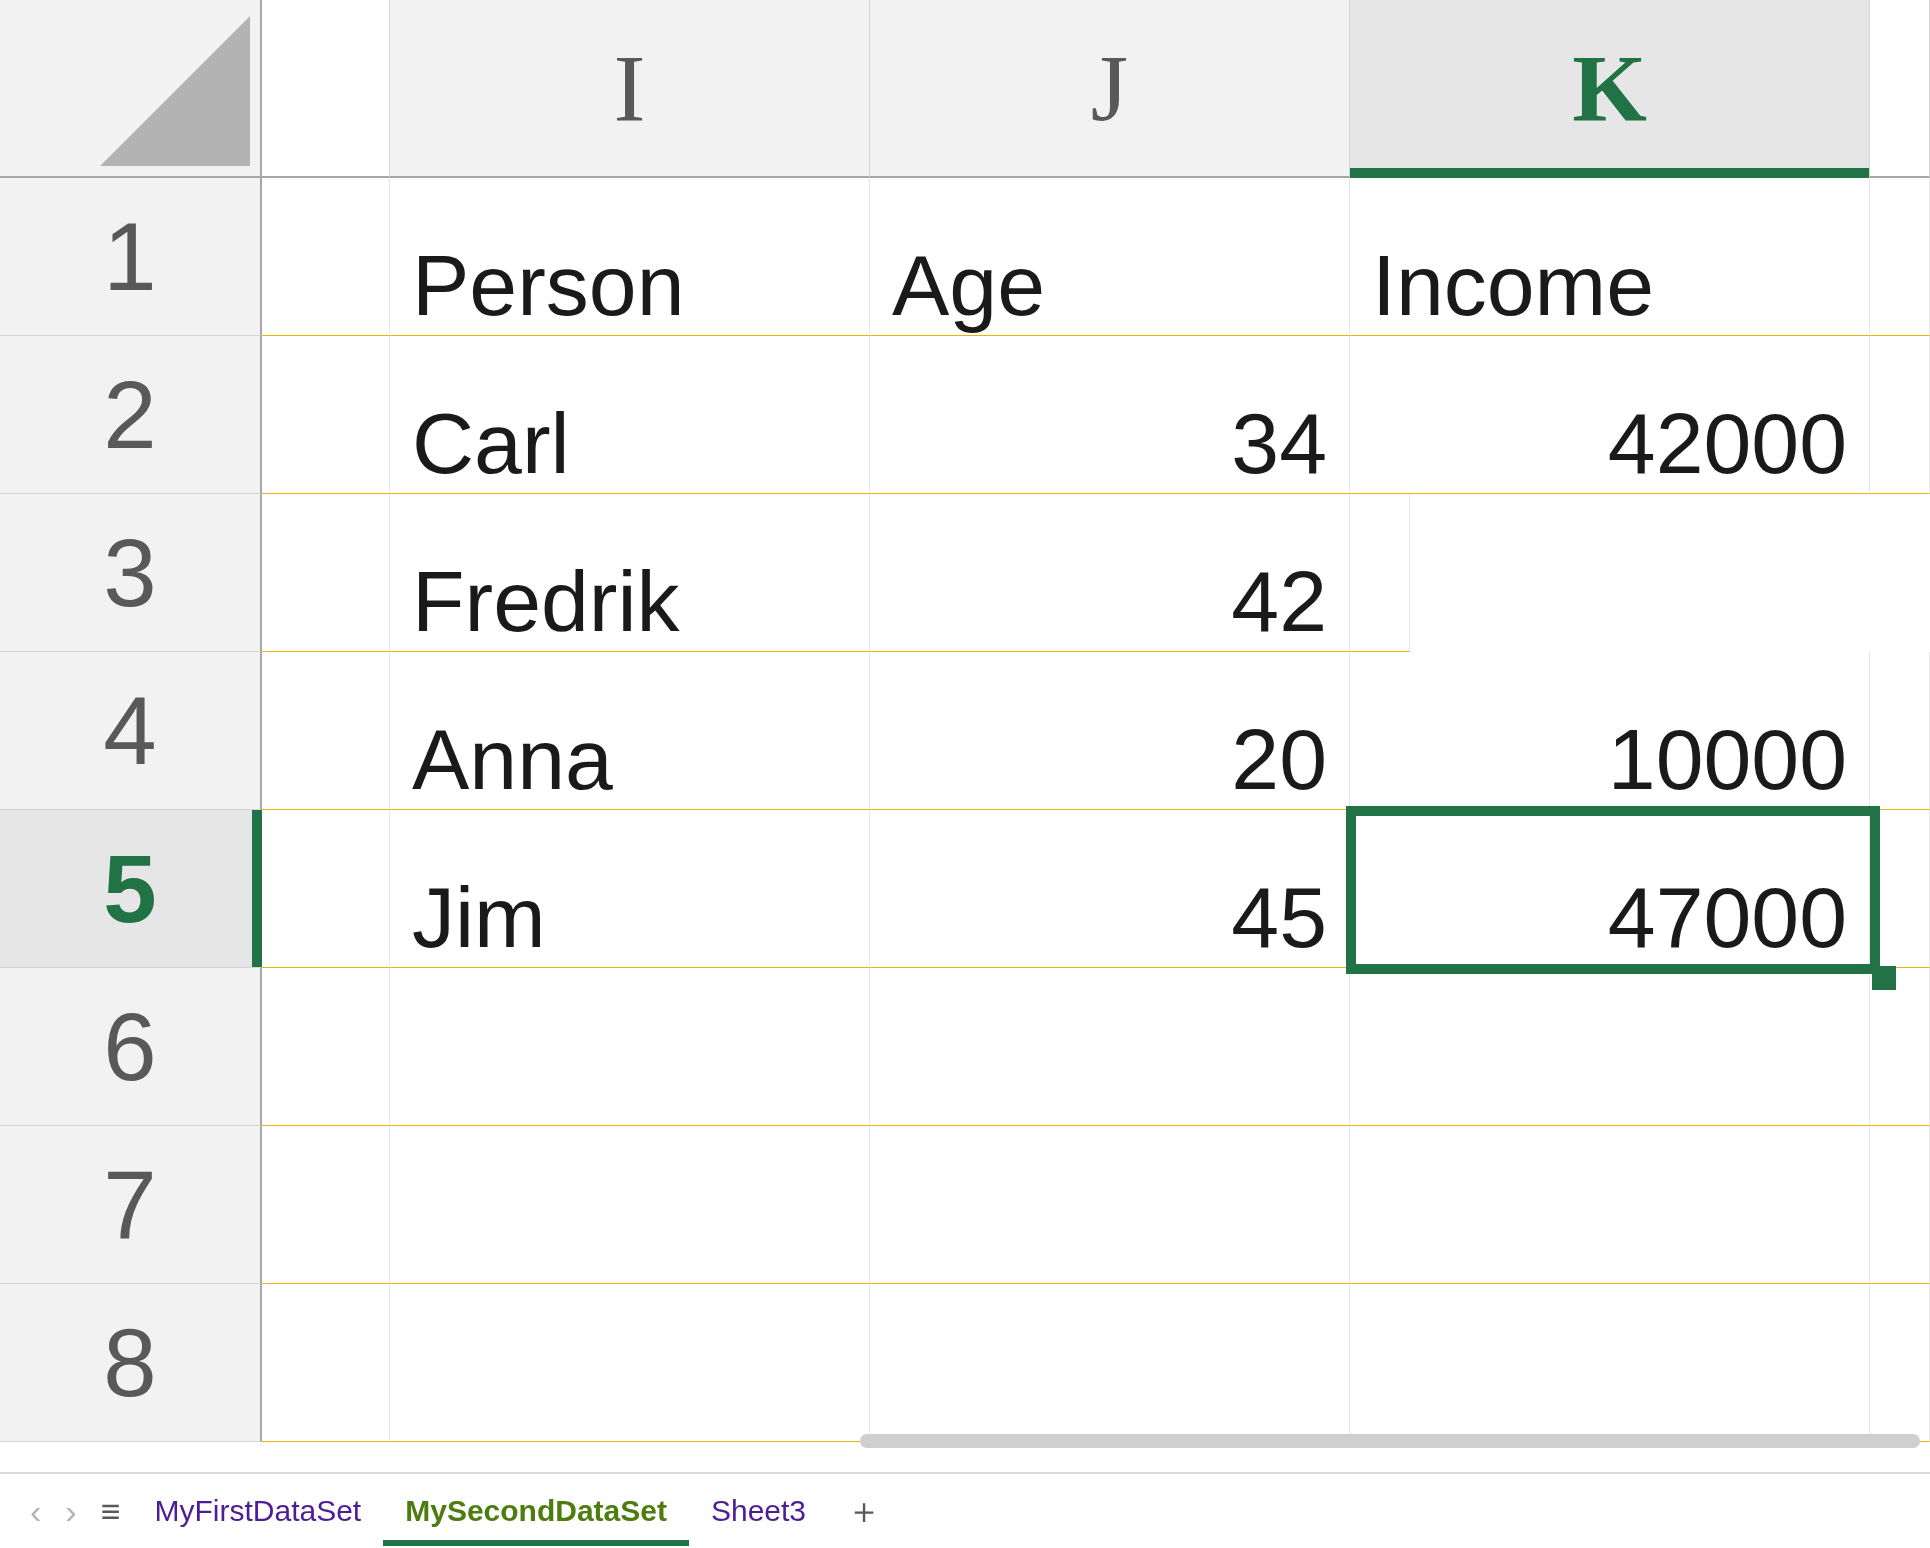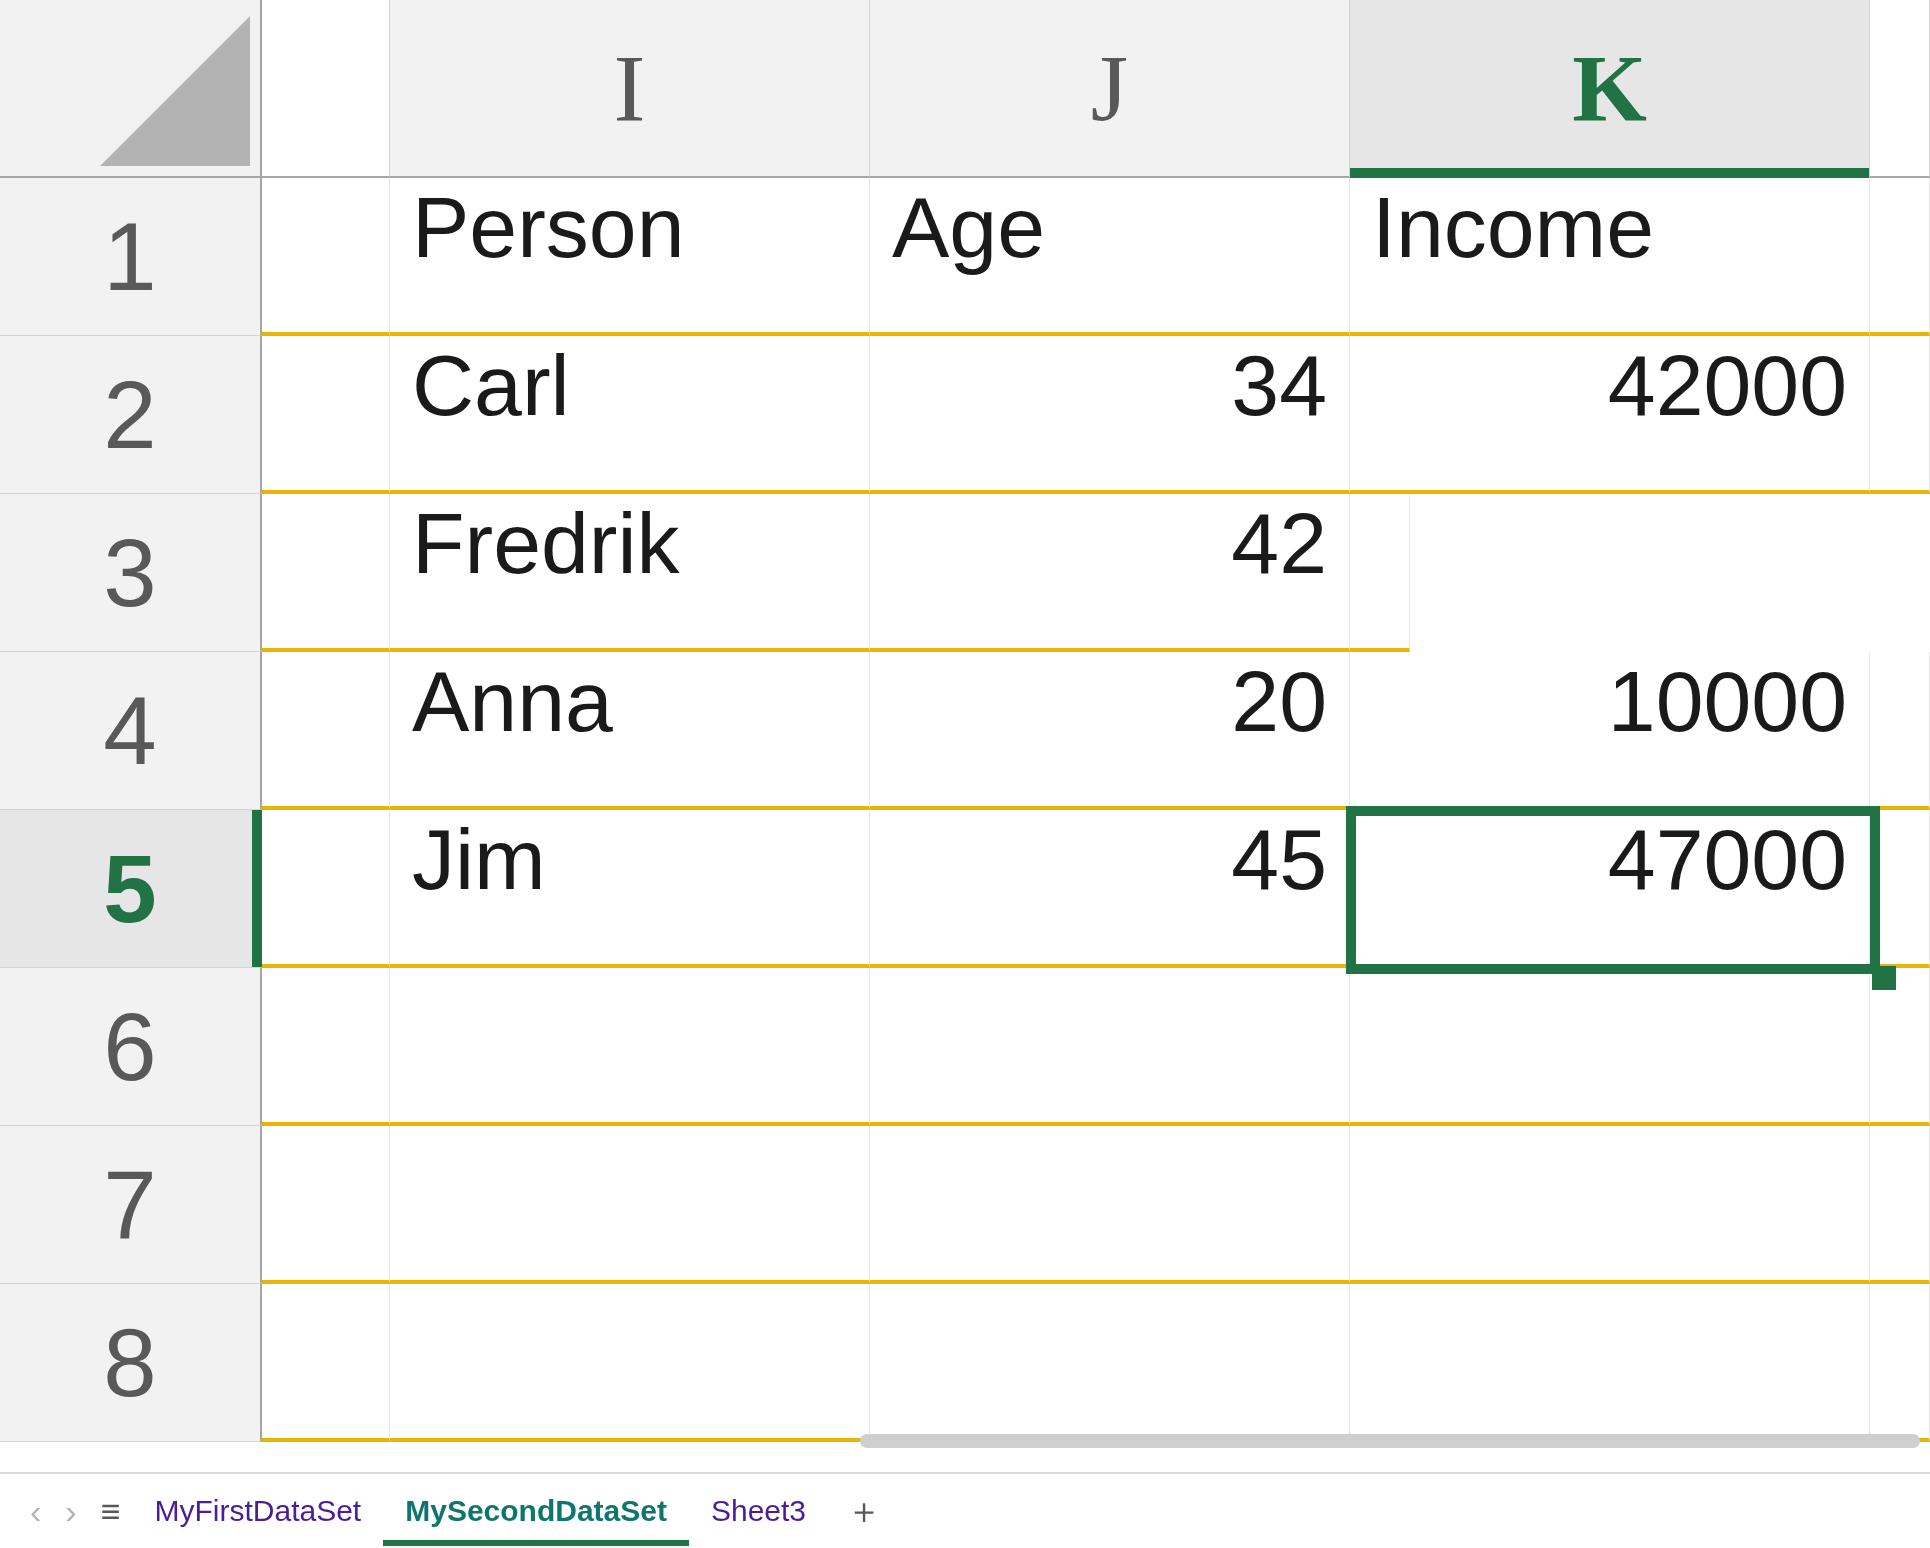--- a/index.html
+++ b/index.html
@@ -96,27 +96,27 @@
   }
 
   .cells {
     position: absolute;
     left: 262px; top: 178px;
   }
   .row { display: flex; height: 158px; }
   .cell {
     height: 158px;
     border-right: 1px solid #e7e7e7;
-    border-bottom: 4px solid #eab308;
+    border-bottom: 1px solid #eab308;
     font-size: 86px;
     color: #1a1a1a;
     font-family: Arial, sans-serif;
     padding: 0 22px;
     display: flex;
-    align-items: flex-start;
+    align-items: flex-end;
     background: #ffffff;
     white-space: nowrap;
   }
   .cell.gutter { border-right: 1px solid #e7e7e7; }
   .cell.left  { justify-content: flex-start; }
   .cell.right { justify-content: flex-end; }
 
   
   .selection-box {
     position: absolute;
@@ -154,21 +154,21 @@
   .tabnav.menu { color: #595959; }
   .sheet-tab {
     padding: 0 22px;
     height: 76px;
     display: flex;
     align-items: center;
     color: #4c1d95;
   }
   .sheet-tab.active {
     font-weight: 700;
-    color: #0f766e;
+    color: #4d7c0f;
     border-bottom: 6px solid #217346;
     height: 70px;
     padding-top: 6px;
   }
   .addsheet {
     padding: 0 18px;
     font-size: 36px;
     color: #595959;
   }
   .hscroll-thumb{

